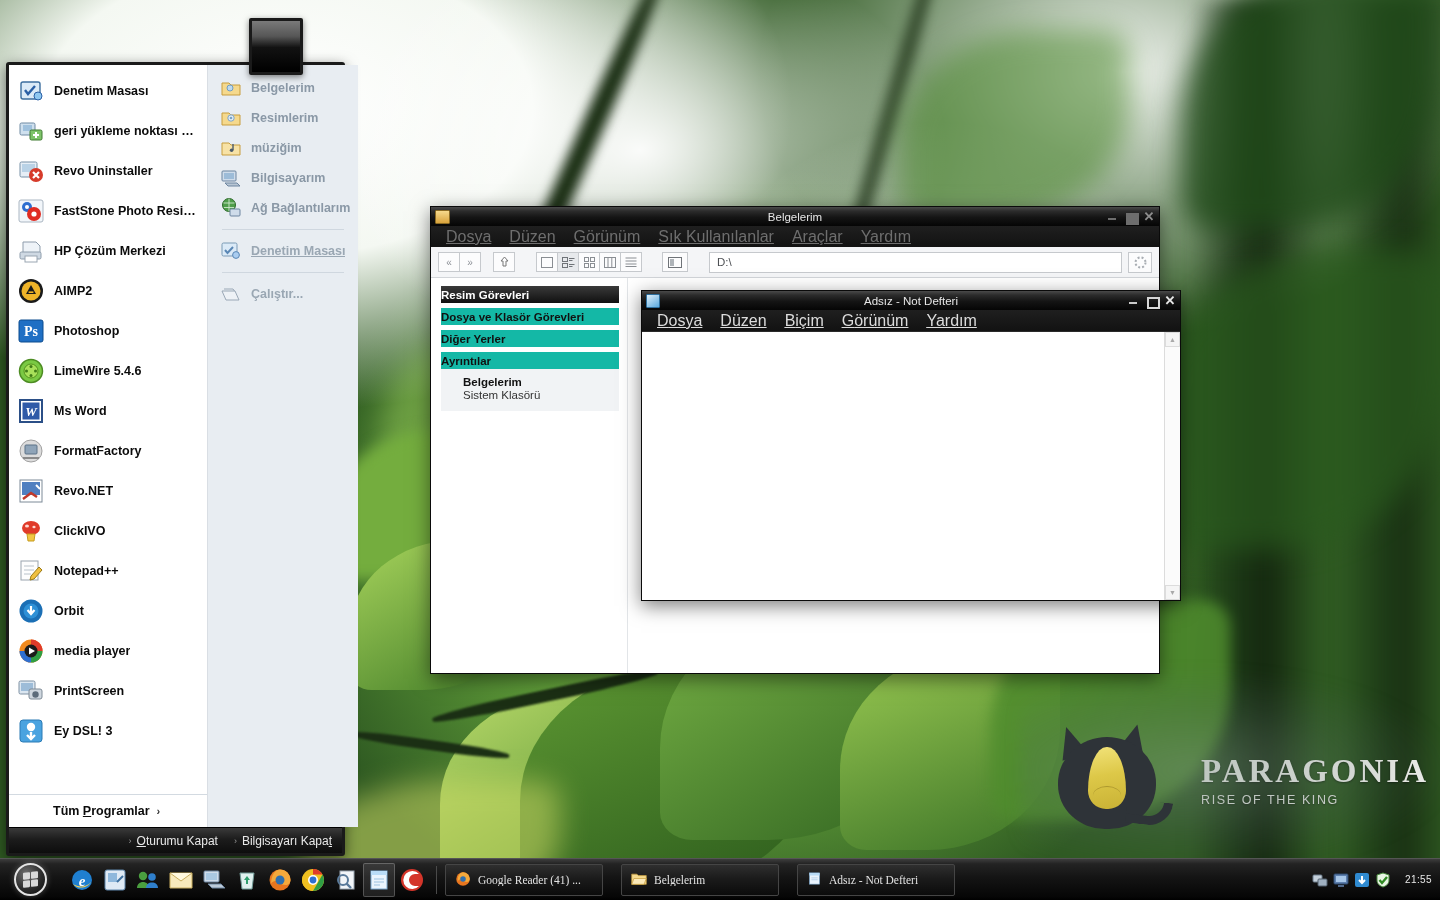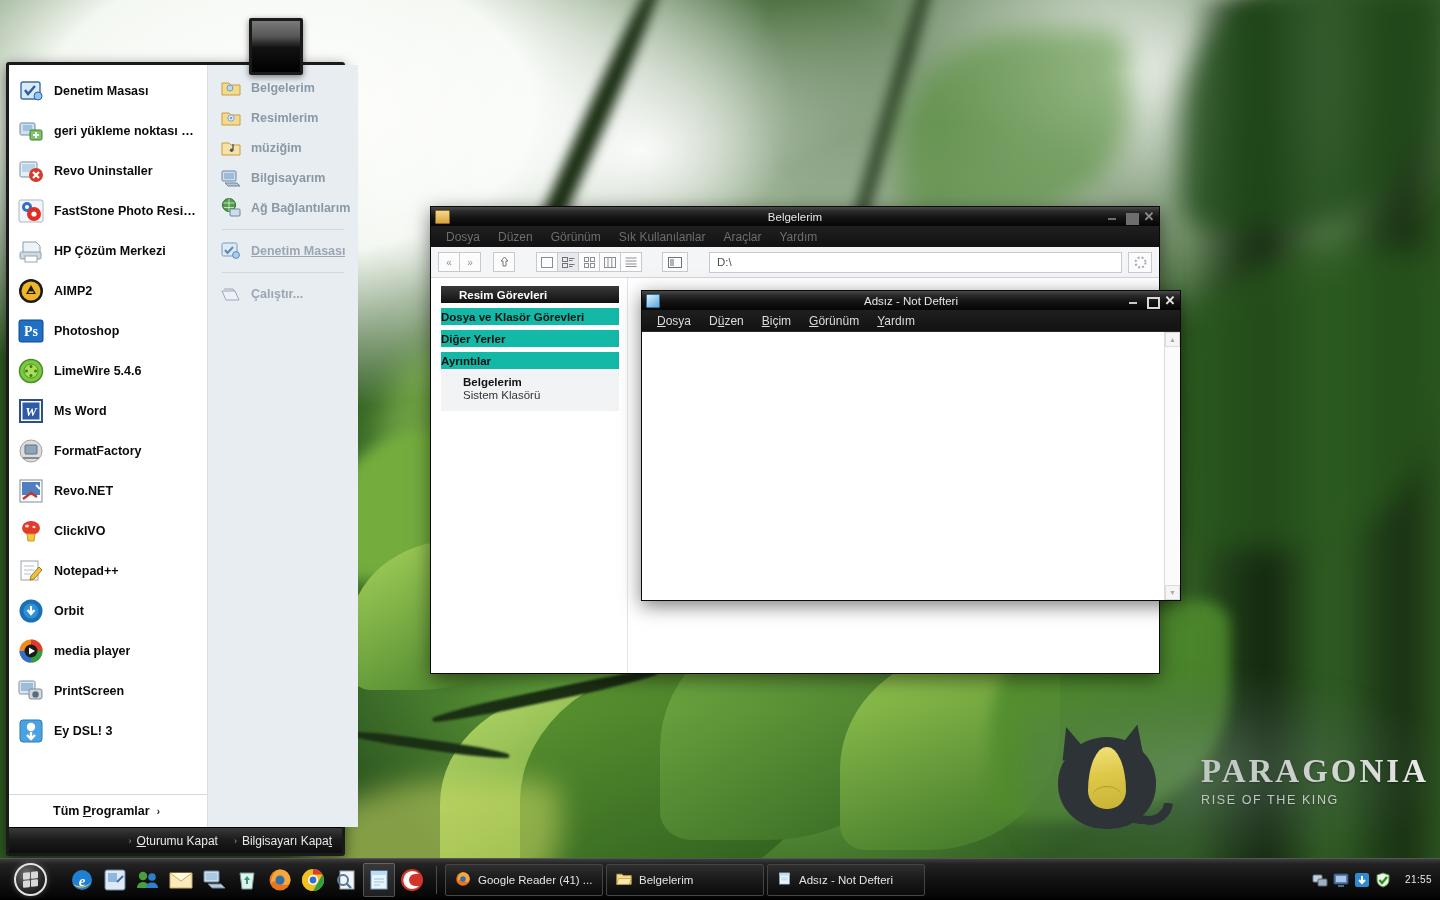--- a/index.html
+++ b/index.html
@@ -166,21 +166,21 @@
   .wbtn.min:before { content:''; position:absolute; left:1px; right:3px; bottom:3px; height:2px; background:#c9c9c9;}
   .wbtn.max:before { content:''; position:absolute; left:1px; top:2px; width:9px;height:8px; border:2px solid #d6d6d6;}
   .wbtn.close { color:#e8e8e8; font-size:13px; line-height:12px; font-weight:bold; text-align:center; }
   .wbtn.dim:before { background:#6d6d6d; border-color:#6d6d6d; }
   .wbtn.dim { color:#8e8e8e; }
   .win-menubar {
     height:21px; display:flex; align-items:center; gap:0;
     background:linear-gradient(180deg,#1f1f1f 0%, #121212 100%);
     padding-left:6px;
   }
-  .win-menubar .mi { padding:2px 9px; font-size:12px; color:#dcdcdc; }
+  .win-menubar .mi { padding:2px 9px; font-size:16px; color:#dcdcdc;text-decoration:underline; }
   .win-menubar.dim .mi { color:#6e6e6e; }
 
   
   #explorer { left:430px; top:206px; width:730px; height:468px; }
   #exp-toolbar {
     height:31px; background:#f4f5f7; border-bottom:1px solid #d2d5d9;
     display:flex; align-items:center; gap:6px; padding:0 7px;
   }
   .tb-group { display:flex; }
   .tb-btn {
@@ -195,21 +195,21 @@
     flex:1; height:21px; background:#fff; border:1px solid #c6c9cd;
     display:flex; align-items:center; padding:0 7px; font-size:11.5px; color:#4d5054;
   }
   #exp-refresh {
     width:24px;height:21px;border:1px solid #c6c9cd;background:#fcfcfd;
     display:flex;align-items:center;justify-content:center;color:#9aa0a6;font-size:11px;
   }
   #exp-body { display:flex; height:calc(100% - 19px - 21px - 31px); background:#fff; }
   #exp-side { width:196px; padding:8px 8px 0 10px; }
   .side-head {
-    height:17px; display:flex; align-items:center; padding-left:18px;
+    height:17px; display:flex; align-items:center; padding-left:0;
     font-weight:bold; font-size:11.5px; margin-bottom:5px;
   }
   .side-head.active { background:linear-gradient(180deg,#3a3a3a,#101010); color:#fff; }
   .side-head.plain { background:#14b8a6; color:#111; }
   #side-details-box {
     background:#f1f3f5; padding:7px 0 10px 22px; margin-top:-5px;
   }
   #side-details-box .d1 { font-weight:bold; font-size:11.5px; color:#111; }
   #side-details-box .d2 { font-size:11.5px; color:#333; margin-top:1px; }
   #exp-main { flex:1; background:#fff; border-left:1px solid #e2e5e8; }
@@ -250,21 +250,21 @@
     box-shadow:0 0 6px rgba(255,255,255,.25);
   }
   .flag { width:15px;height:15px; display:grid; grid-template-columns:1fr 1fr; grid-template-rows:1fr 1fr; gap:1.5px; transform:skewY(-6deg); }
   .flag i { background:#d9d9d9; border-radius:1px; }
   #quicklaunch { display:flex; align-items:center; gap:1px; margin-left:10px; flex:none; }
   .ql {
     width:32px;height:34px; display:flex; align-items:center; justify-content:center;
   }
   .ql.sel { background:rgba(255,255,255,.10); border:1px solid rgba(255,255,255,.22); border-radius:2px; }
   #tb-sep-1 { width:1px;height:28px;background:#4a4a4a; margin:0 8px; flex:none; }
-  #tasks { display:flex; align-items:flex-end; gap:3px; flex:1; min-width:0; }
+  #tasks { display:flex; align-items:flex-end; gap:18px; flex:1; min-width:0;font-family:Liberation Serif, serif; }
   .task {
     height:32px; width:158px; display:flex; align-items:center; gap:7px;
     padding:0 9px;
     background:linear-gradient(180deg,#2f2f2f 0%, #1b1b1b 45%, #0b0b0b 100%);
     border:1px solid #454545; border-radius:2px;
     color:#e3e3e3; font-size:11.5px;
     overflow:hidden; white-space:nowrap;
   }
   .task .tl { overflow:hidden; text-overflow:ellipsis; }
   #tray {

